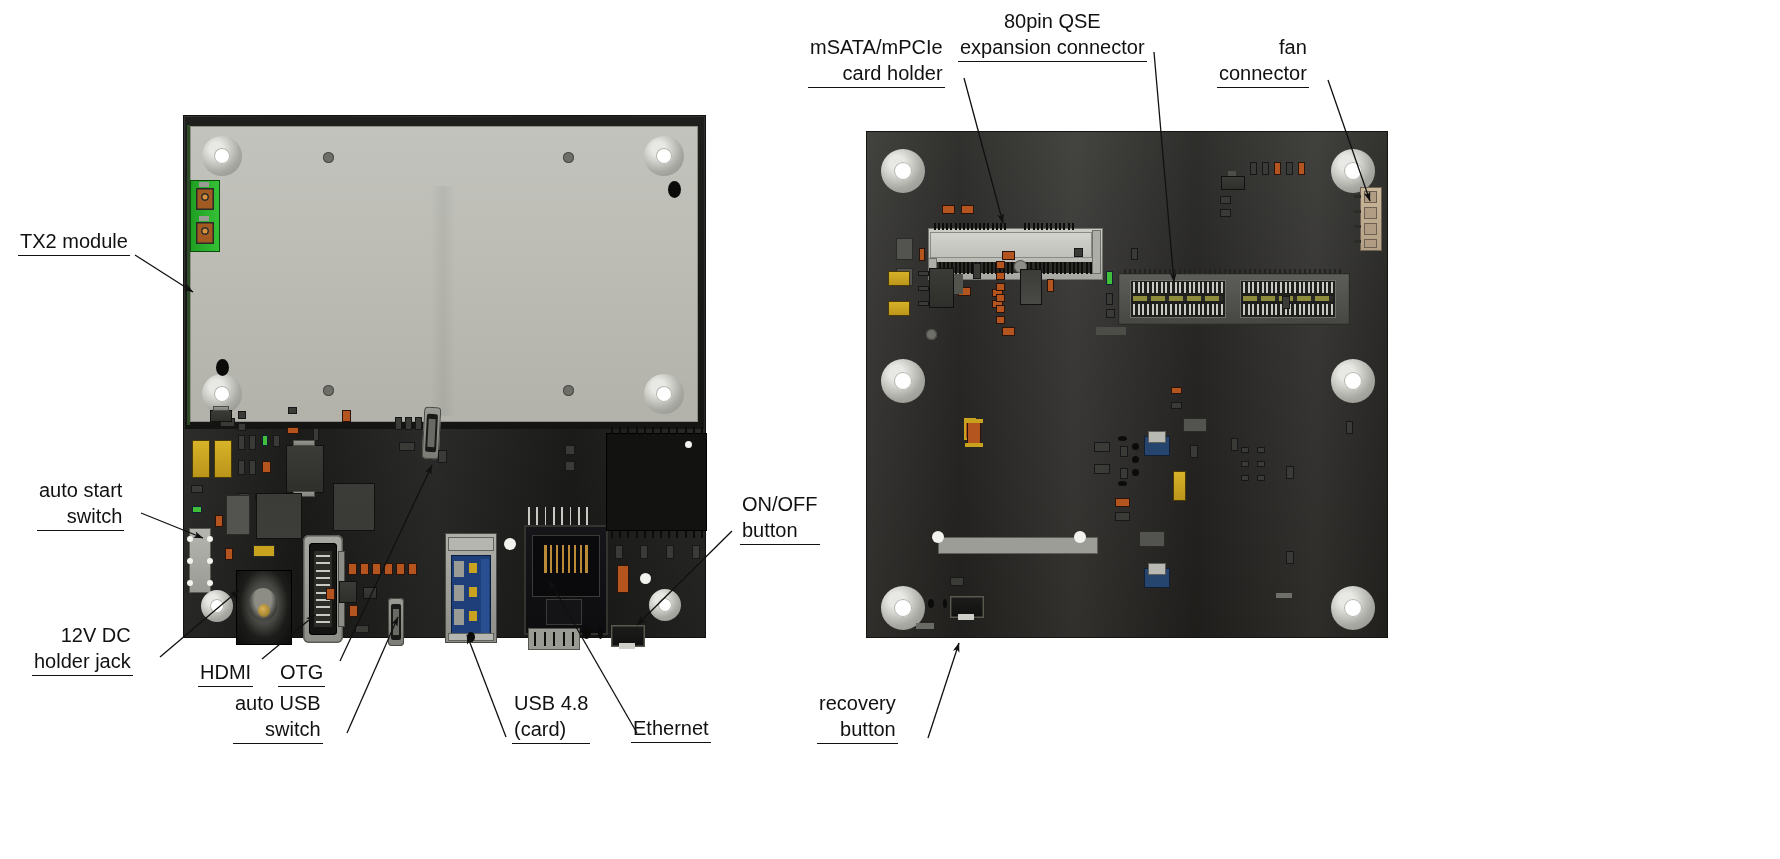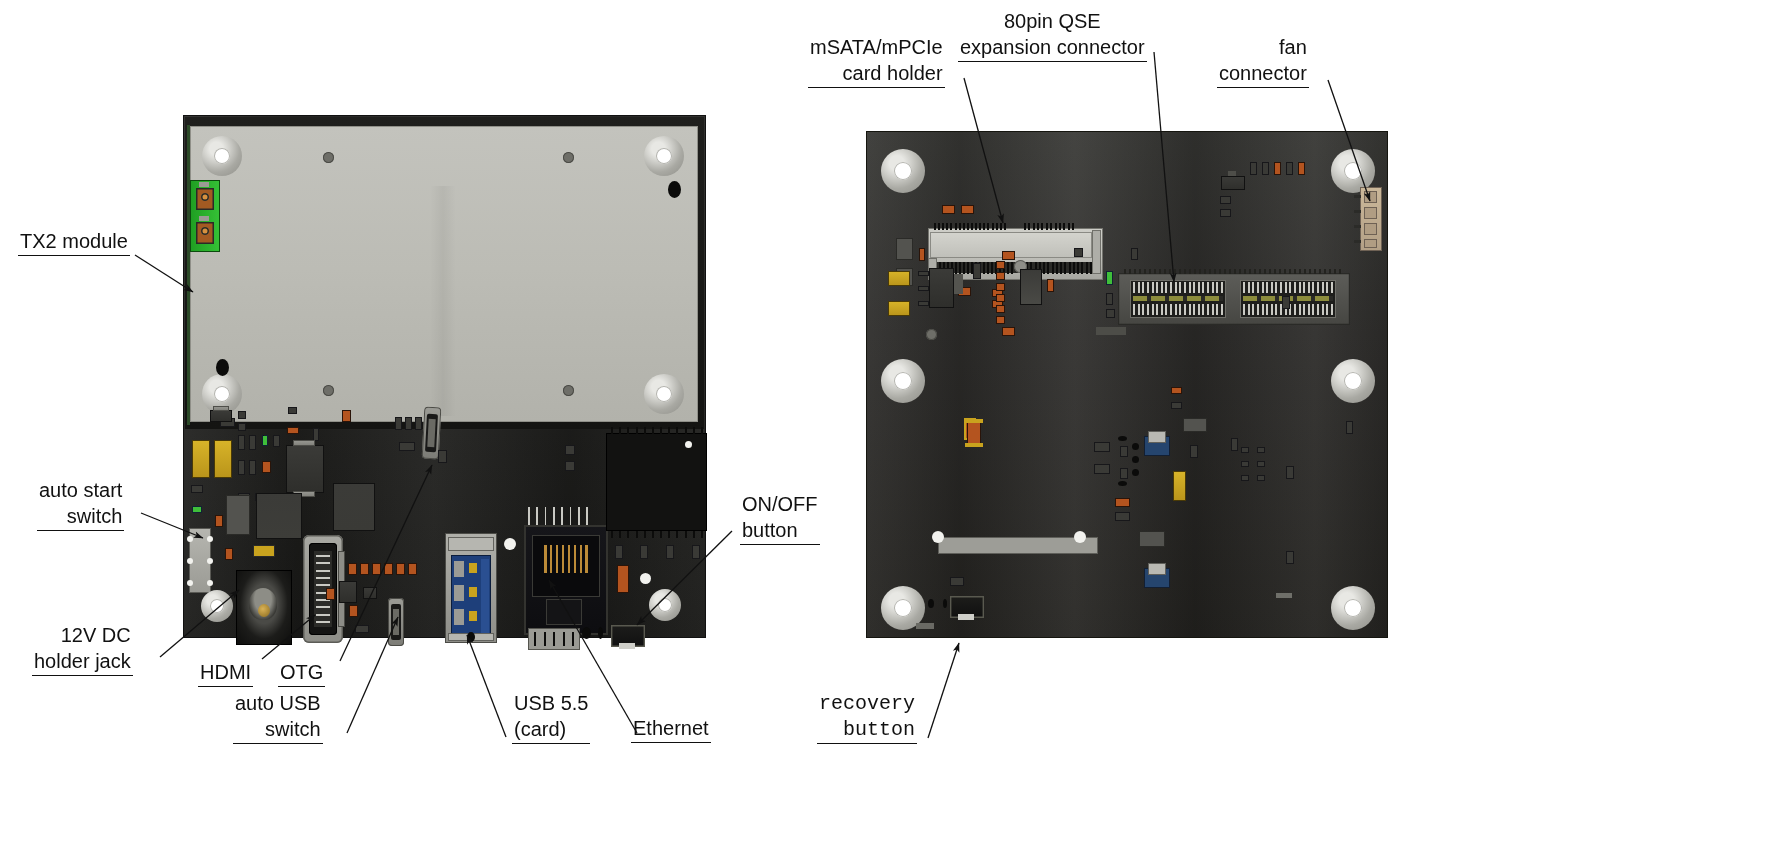--- a/index.html
+++ b/index.html
@@ -694,21 +694,21 @@
   <div class="callout" style="left:278px;top:660px;">
     <span class="ln">OTG</span>
   </div>
 
   <div class="callout ralign" style="left:233px;top:691px;">
     <span class="ln nb">auto USB</span>
     <span class="ln">switch</span>
   </div>
 
   <div class="callout" style="left:512px;top:691px;">
-    <span class="ln nb">USB 5.5</span>
+    <span class="ln nb">USB 4.8</span>
     <span class="ln">(card)</span>
   </div>
 
   <div class="callout" style="left:631px;top:716px;">
     <span class="ln">Ethernet</span>
   </div>
 
   <div class="callout" style="left:740px;top:492px;">
     <span class="ln nb">ON/OFF</span>
     <span class="ln">button</span>
@@ -722,18 +722,18 @@
   <div class="callout calign" style="left:958px;top:9px;">
     <span class="ln nb">80pin QSE</span>
     <span class="ln">expansion connector</span>
   </div>
 
   <div class="callout ralign" style="left:1217px;top:35px;">
     <span class="ln nb">fan</span>
     <span class="ln">connector</span>
   </div>
 
-  <div class="callout ralign" style="left:817px;top:691px;font-family:Liberation Mono, monospace;">
+  <div class="callout ralign" style="left:817px;top:691px;">
     <span class="ln nb">recovery</span>
     <span class="ln">button</span>
   </div>
 
 </div>
 
 </body></html>

